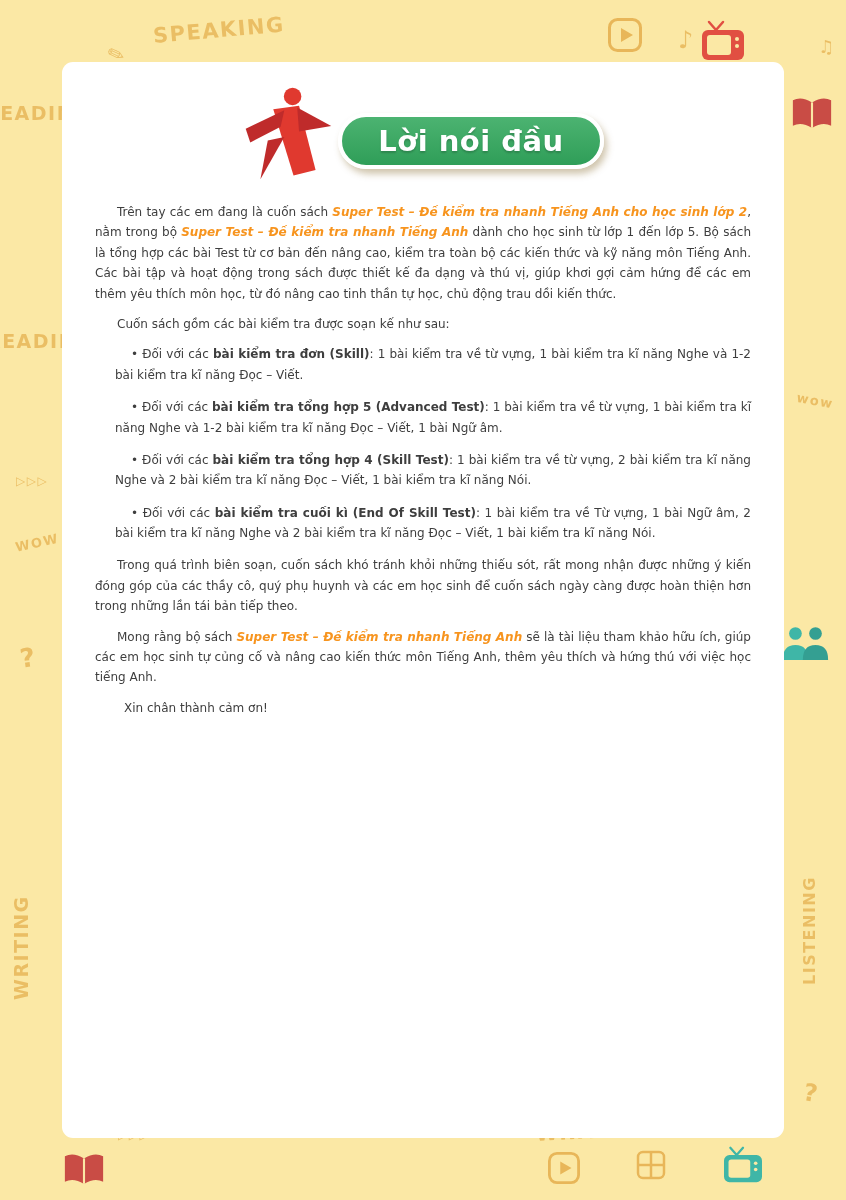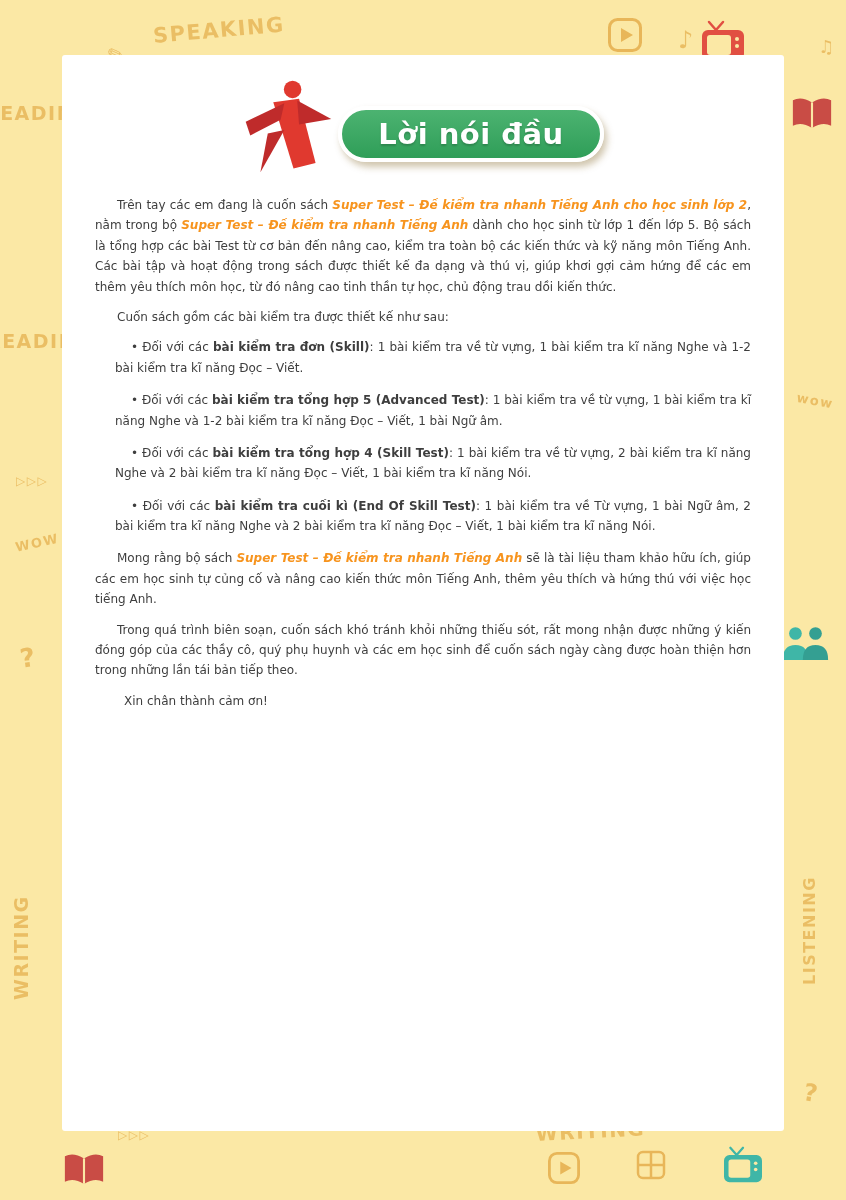--- a/index.html
+++ b/index.html
@@ -8,22 +8,22 @@
 
   .page { position:relative; width:846px; height:1200px; background:#FBE8A5; overflow:hidden; }
 
   
   .doodle-layer { position:absolute; inset:0; }
   .doodle { position:absolute; font-weight:700; color:#E7B455; opacity:.8; letter-spacing:1.5px;
             transform-origin:left top; white-space:nowrap; }
   .border-icon { position:absolute; opacity:.95; }
 
   
-  .sheet { position:absolute; left:62px; top:55px; width:722px; height:1076px;
-           background:#FFFFFF; border-radius:3px; }
+  .sheet { position:absolute; left:62px; top:62px; width:722px; height:1076px;
+           background:#FFFFFF; border-radius:11px; }
 
   .header { display:flex; align-items:center; justify-content:center; padding-top:22px; height:136px; }
   .logo { width:92px; height:102px; flex:0 0 auto; margin-right:4px; margin-top:-10px; }
 
   .title-badge { display:inline-flex; align-items:center; justify-content:center;
                  padding:7px 36px; border-radius:32px;
                  background:linear-gradient(180deg,#4CB371 0%,#2F9E58 100%);
                  border:4px solid #ffffff;
                  box-shadow:3px 5px 7px rgba(120,90,20,.35); }
   .title-badge span { color:#ffffff; font-size:29px; font-weight:800; letter-spacing:.5px;
@@ -114,24 +114,24 @@
         <polygon points="60,24 97,44 62,50" fill="#BF2B2B"></polygon>
         <polygon points="28,60 46,56 20,102" fill="#BF2B2B"></polygon>
       </svg>
       <div class="title-badge">
         <span>Lời nói đầu</span>
       </div>
     </div>
 
     <div class="content">
         <p class="para indent"><span class="seg-normal">Trên tay các em đang là cuốn sách </span><span class="seg-orange">Super Test – Đề kiểm tra nhanh Tiếng Anh cho học sinh lớp 2</span><span class="seg-normal">, nằm trong bộ </span><span class="seg-orange">Super Test – Đề kiểm tra nhanh Tiếng Anh</span><span class="seg-normal"> dành cho học sinh từ lớp 1 đến lớp 5. Bộ sách là tổng hợp các bài Test từ cơ bản đến nâng cao, kiểm tra toàn bộ các kiến thức và kỹ năng môn Tiếng Anh. Các bài tập và hoạt động trong sách được thiết kế đa dạng và thú vị, giúp khơi gợi cảm hứng để các em thêm yêu thích môn học, từ đó nâng cao tinh thần tự học, chủ động trau dồi kiến thức.</span></p>
-        <p class="para indent"><span class="seg-normal">Cuốn sách gồm các bài kiểm tra được thiết kế như sau:</span></p>
+        <p class="para indent"><span class="seg-normal">Cuốn sách gồm các bài kiểm tra được soạn kế như sau:</span></p>
         <p class="para bullet"><span class="seg-normal">• Đối với các </span><span class="seg-bold">bài kiểm tra đơn (Skill)</span><span class="seg-normal">: 1 bài kiểm tra về từ vựng, 1 bài kiểm tra kĩ năng Nghe và 1-2 bài kiểm tra kĩ năng Đọc – Viết.</span></p>
         <p class="para bullet"><span class="seg-normal">• Đối với các </span><span class="seg-bold">bài kiểm tra tổng hợp 5 (Advanced Test)</span><span class="seg-normal">: 1 bài kiểm tra về từ vựng, 1 bài kiểm tra kĩ năng Nghe và 1-2 bài kiểm tra kĩ năng Đọc – Viết, 1 bài Ngữ âm.</span></p>
         <p class="para bullet"><span class="seg-normal">• Đối với các </span><span class="seg-bold">bài kiểm tra tổng hợp 4 (Skill Test)</span><span class="seg-normal">: 1 bài kiểm tra về từ vựng, 2 bài kiểm tra kĩ năng Nghe và 2 bài kiểm tra kĩ năng Đọc – Viết, 1 bài kiểm tra kĩ năng Nói.</span></p>
         <p class="para bullet"><span class="seg-normal">• Đối với các </span><span class="seg-bold">bài kiểm tra cuối kì (End Of Skill Test)</span><span class="seg-normal">: 1 bài kiểm tra về Từ vựng, 1 bài Ngữ âm, 2 bài kiểm tra kĩ năng Nghe và 2 bài kiểm tra kĩ năng Đọc – Viết, 1 bài kiểm tra kĩ năng Nói.</span></p>
+        <p class="para indent"><span class="seg-normal">Trong quá trình biên soạn, cuốn sách khó tránh khỏi những thiếu sót, rất mong nhận được những ý kiến đóng góp của các thầy cô, quý phụ huynh và các em học sinh để cuốn sách ngày càng được hoàn thiện hơn trong những lần tái bản tiếp theo.</span></p>
         <p class="para indent"><span class="seg-normal">Mong rằng bộ sách </span><span class="seg-orange">Super Test – Đề kiểm tra nhanh Tiếng Anh</span><span class="seg-normal"> sẽ là tài liệu tham khảo hữu ích, giúp các em học sinh tự củng cố và nâng cao kiến thức môn Tiếng Anh, thêm yêu thích và hứng thú với việc học tiếng Anh.</span></p>
-        <p class="para indent"><span class="seg-normal">Trong quá trình biên soạn, cuốn sách khó tránh khỏi những thiếu sót, rất mong nhận được những ý kiến đóng góp của các thầy cô, quý phụ huynh và các em học sinh để cuốn sách ngày càng được hoàn thiện hơn trong những lần tái bản tiếp theo.</span></p>
         <p class="para plain"><span class="seg-normal">Xin chân thành cảm ơn!</span></p>
       </div>
 
   </div>
 </div>
 
 </body></html>

